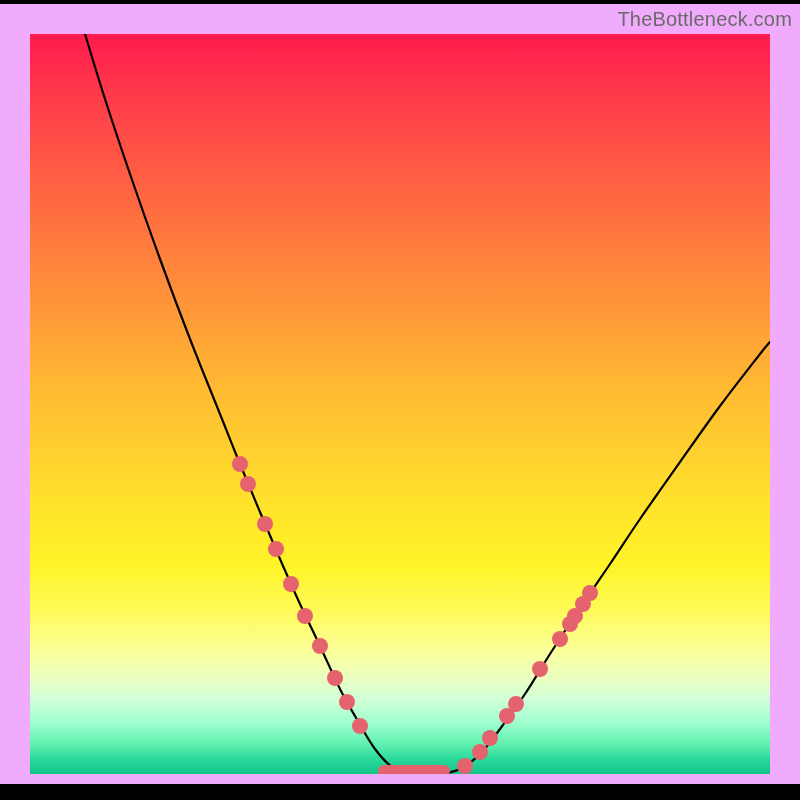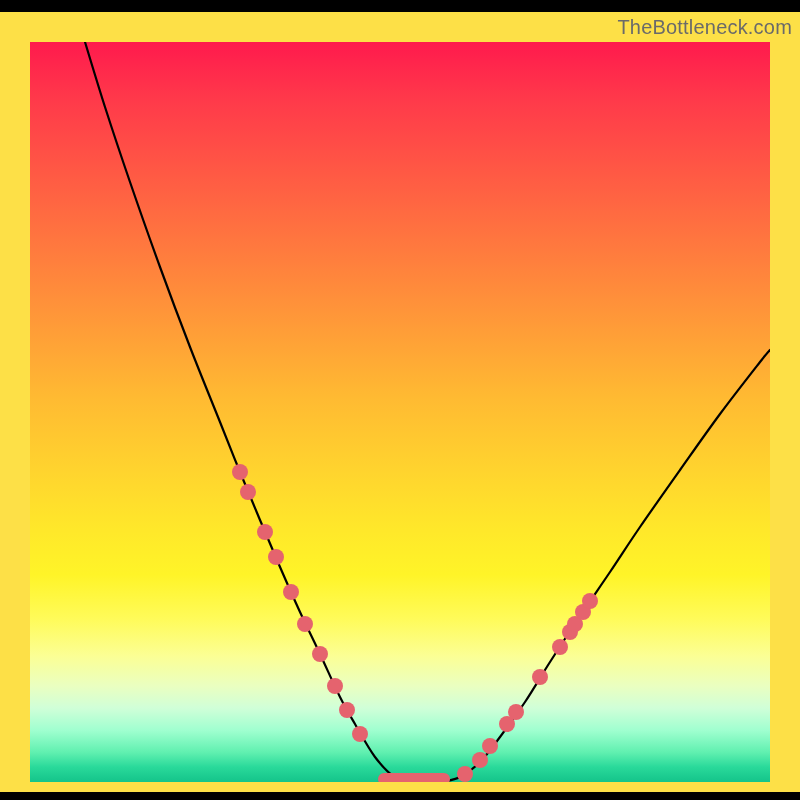--- a/index.html
+++ b/index.html
@@ -6,25 +6,25 @@
     margin: 0;
     padding: 0;
     width: 800px;
     height: 800px;
     background: #000;
     overflow: hidden;
     font-family: Arial, Helvetica, sans-serif;
   }
   .frame {
     position: absolute;
-    top: 12px;
+    top: 4px;
     left: 0;
     width: 800px;
     height: 780px;
-    background: #fde047;
+    background: #f0abfc;
   }
   .plot {
     position: absolute;
     top: 30px;
     left: 30px;
     width: 740px;
     height: 740px;
     overflow: hidden;
   }
   .gradient {

